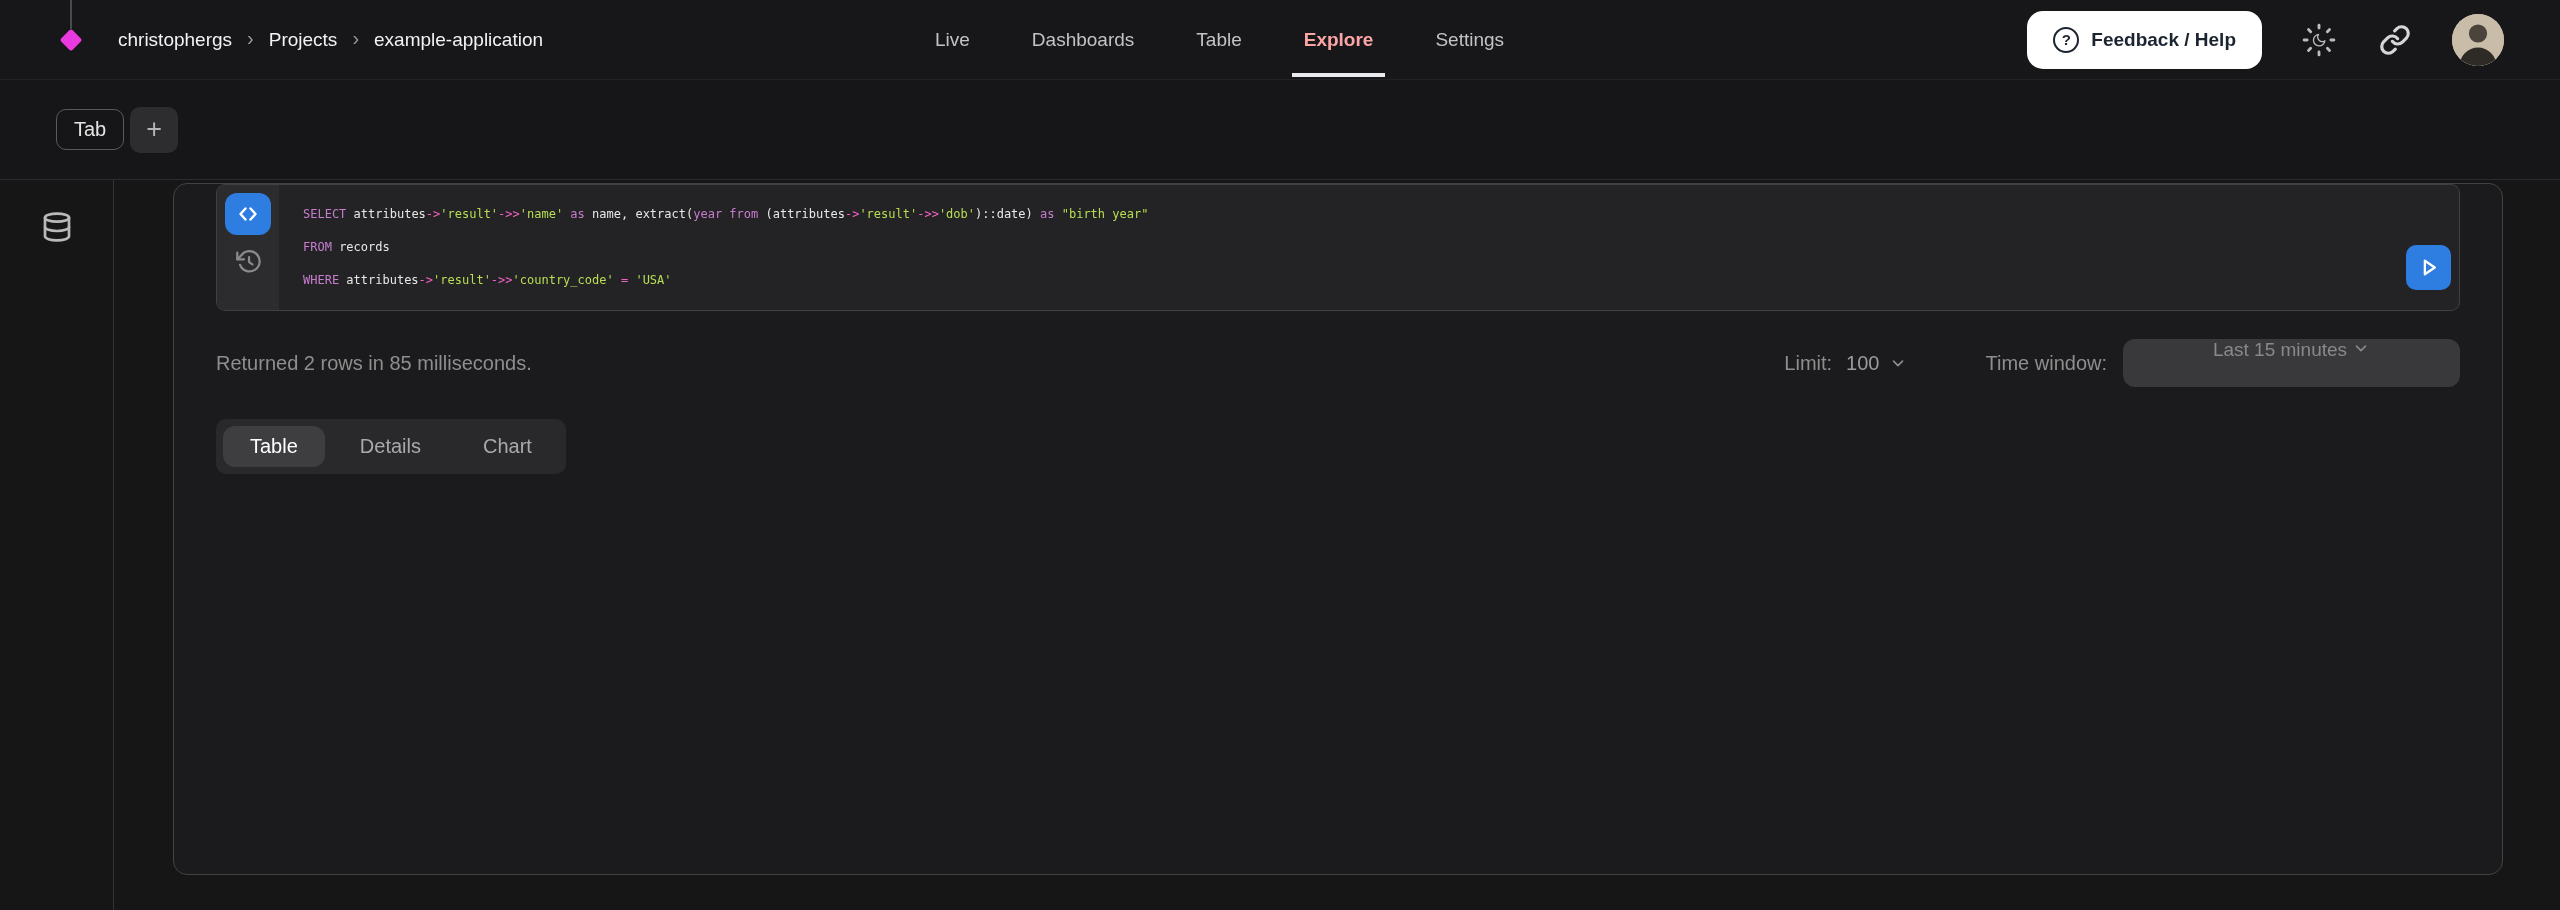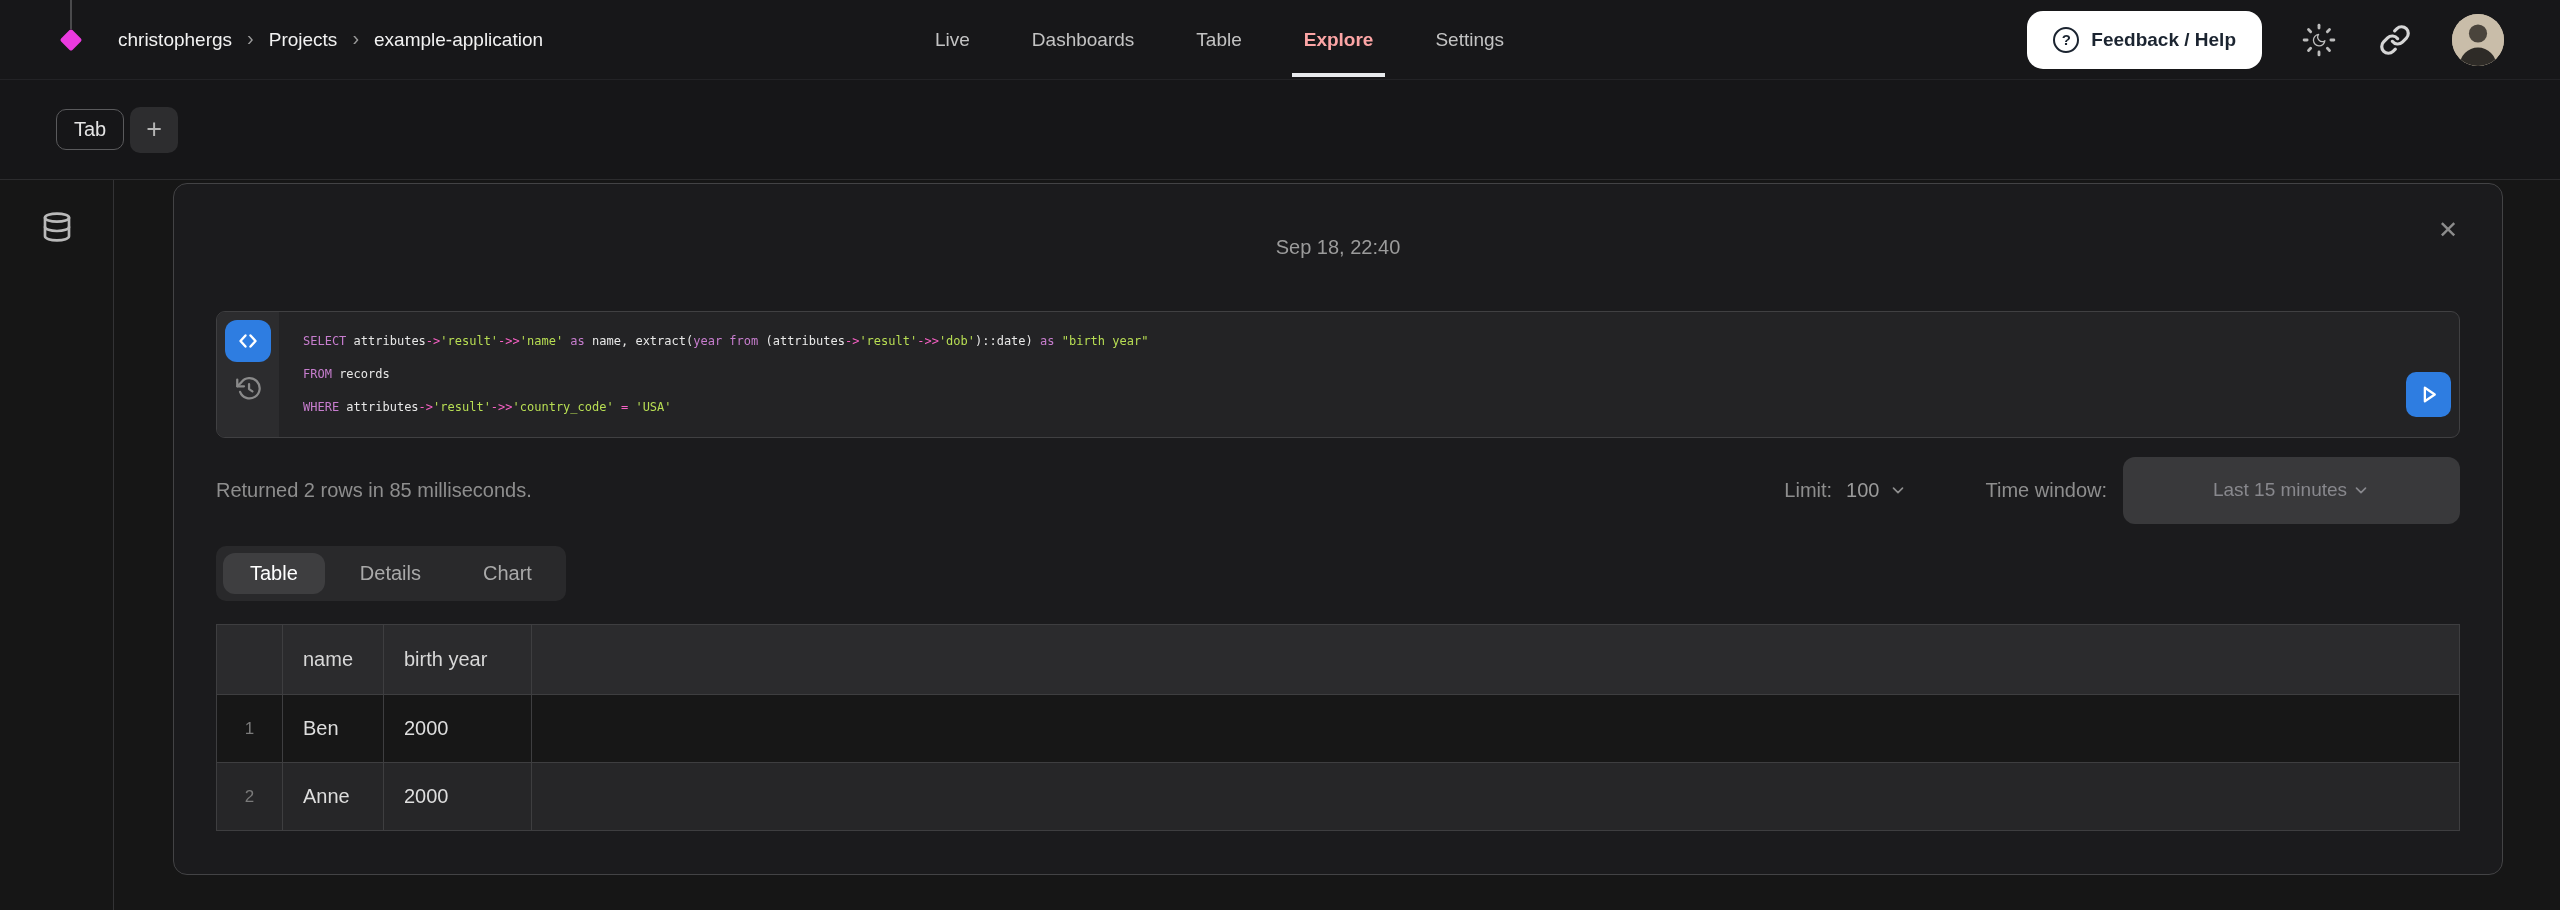--- a/index.html
+++ b/index.html
@@ -68,23 +68,23 @@
   .run-btn { position:absolute; right:8px; bottom:20px; width:45px; height:45px;
              background:#2e7de1; border-radius:10px; display:grid; place-items:center; cursor:pointer; }
 
   
   .status-row { margin:26px 42px 0; display:flex; align-items:center;
                 font-size:20px; color:#8e8e8e; height:52px; }
   .status-right { margin-left:auto; display:flex; align-items:center; }
   .limit-value { color:#9b9b9b; margin-left:14px; display:flex; align-items:center;
                  gap:10px; cursor:pointer; }
   .tw-label { margin-left:78px; }
-  .tw-btn { margin-left:16px; width:337px; height:67px; background:#39393b;
+  .tw-btn { margin-left:16px; width:337px; height:48px; background:#39393b;
             border-radius:12px; color:#88888d; font-size:19px;
-            display:flex; align-items:center; justify-content:center; gap:5px; cursor:pointer; }
+            display:flex; align-items:flex-start; justify-content:center; gap:5px; cursor:pointer; }
 
   
   .seg-wrap { margin:30px 42px 0; }
   .seg { display:inline-flex; background:#29292b; border-radius:10px; padding:7px; gap:8px; }
   .seg-item { padding:9px 27px; font-size:20px; color:#a9a9a9; border-radius:12px; cursor:pointer; }
   .seg-item.active { background:#3e3e40; color:#ffffff; font-weight:500; }
 
   
   .results { margin:23px 42px 0; width:calc(100% - 84px);
              border-collapse:collapse; font-size:20px; color:#dedede; }
@@ -176,24 +176,20 @@
         <ellipse cx="12" cy="5" rx="9" ry="3"></ellipse>
         <path d="M21 12c0 1.66-4 3-9 3s-9-1.34-9-3"></path>
         <path d="M3 5v14c0 1.66 4 3 9 3s9-1.34 9-3V5"></path>
       </svg>
     </div>
   </div>
 
   <div class="content">
     <div class="card">
 
-      <div class="card-header">
-        <span class="timestamp">Sep 18, 22:40</span>
-        <span class="close-btn">✕</span>
-      </div>
 
       <div class="editor">
         <div class="gutter">
           <div class="code-btn">
             <svg width="24" height="24" viewBox="0 0 24 24" fill="none" stroke="#ffffff" stroke-width="2.4" stroke-linecap="round" stroke-linejoin="round">
               <polyline points="9.5 6.5 4.5 12 9.5 17.5"></polyline>
               <polyline points="14.5 6.5 19.5 12 14.5 17.5"></polyline>
             </svg>
           </div>
           <div class="history-btn">
@@ -233,40 +229,16 @@
       </div>
 
       <div class="seg-wrap">
         <div class="seg">
             <div class="seg-item active">Table</div>
             <div class="seg-item">Details</div>
             <div class="seg-item">Chart</div>
           </div>
       </div>
 
-      <table class="results">
-        <thead>
-          <tr>
-              <th class="col-num"></th>
-              <th class="col-name">name</th>
-              <th class="col-birth">birth year</th>
-              <th class="col-rest"></th>
-            </tr>
-        </thead>
-        <tbody>
-            <tr>
-              <td class="cell-num">1</td>
-              <td>Ben</td>
-              <td>2000</td>
-              <td></td>
-            </tr>
-            <tr>
-              <td class="cell-num">2</td>
-              <td>Anne</td>
-              <td>2000</td>
-              <td></td>
-            </tr>
-          </tbody>
-      </table>
 
     </div>
   </div>
 </div>
 
 </body></html>

